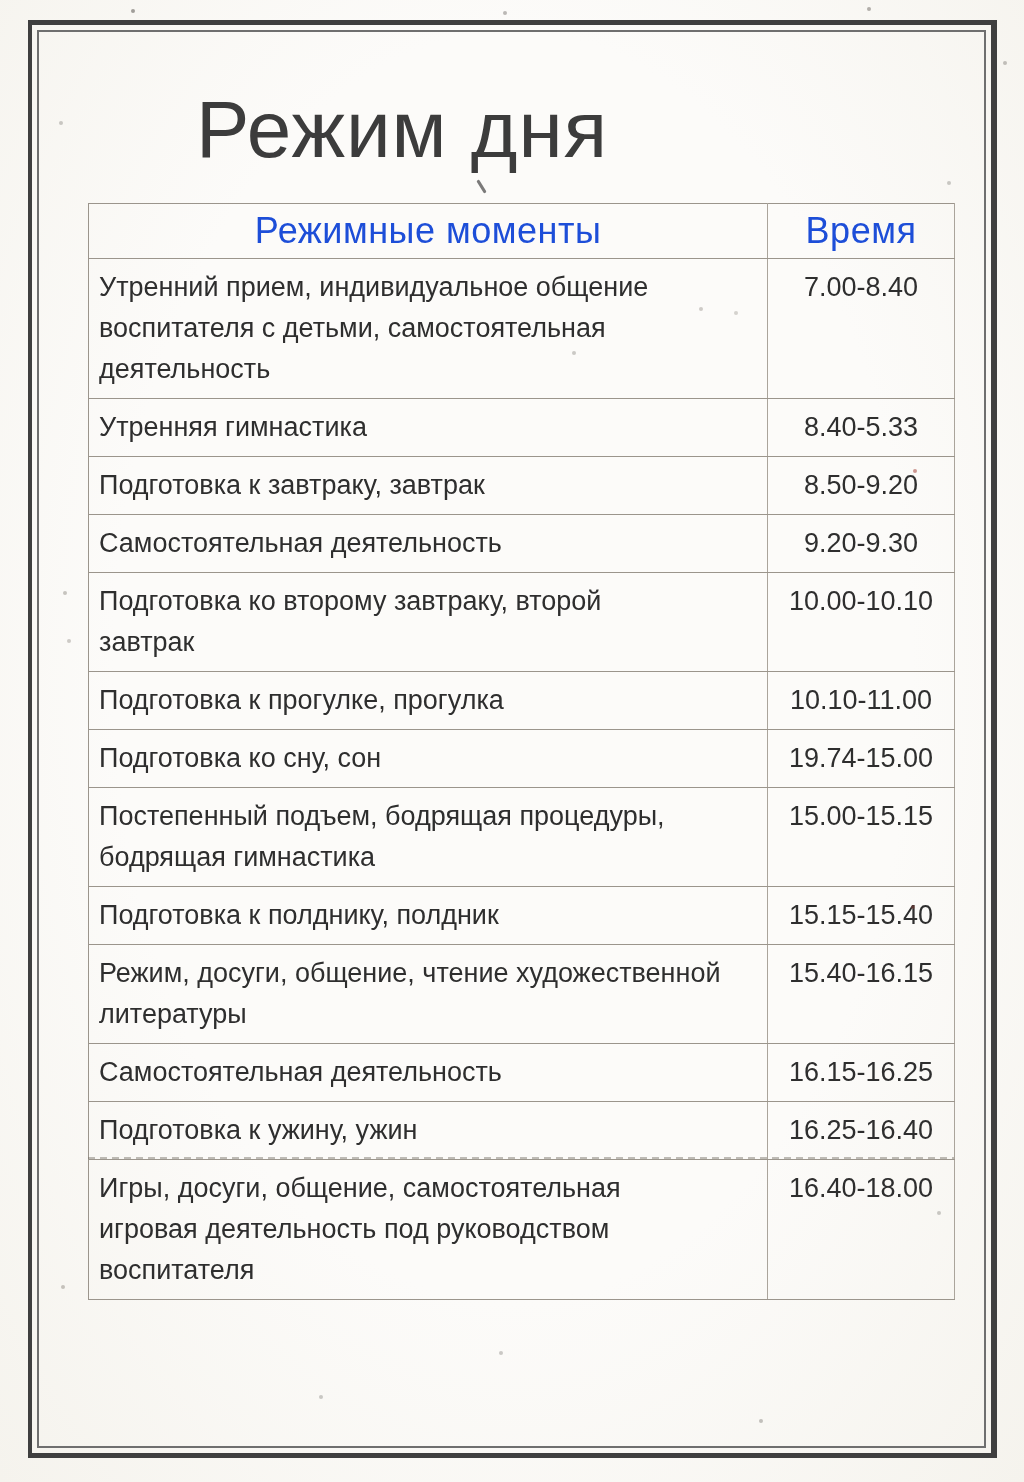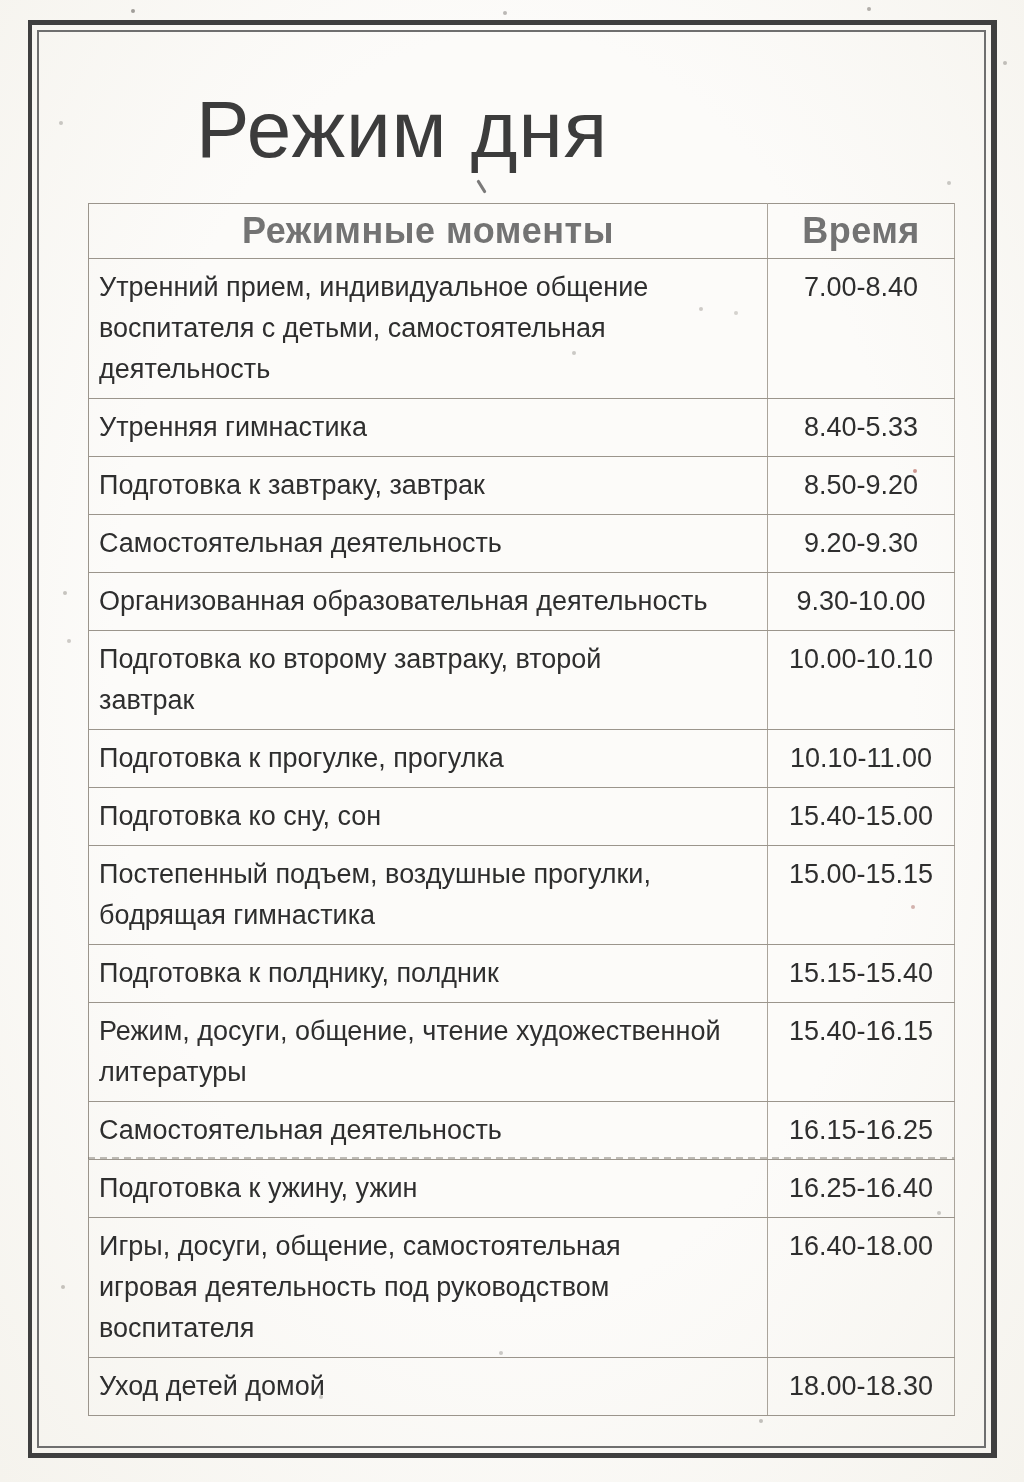--- a/index.html
+++ b/index.html
@@ -41,23 +41,23 @@
   }
   table.schedule{
     position:absolute;left:88px;top:203px;
     width:866px;
     border-collapse:collapse;table-layout:fixed;
   }
   table.schedule col.c-activity{width:679px;}
   table.schedule col.c-time{width:187px;}
   table.schedule th{
     border:1px solid var(--grid);
-    font-size:36px;font-weight:bold;letter-spacing:.5px;
+    font-size:36px;font-weight:normal;letter-spacing:.5px;
     height:54px;text-align:center;vertical-align:middle;
-    color:#737373;padding:0;
+    color:#1d4ed8;padding:0;
   }
   table.schedule td{
     border:1px solid var(--grid);
     font-size:27px;line-height:41px;
     vertical-align:top;color:#2e2e2e;
     padding:8px;
   }
   table.schedule td.activity{
     padding-left:10px;padding-right:8px;
     white-space:pre-line;
@@ -131,38 +131,34 @@
       </tr>
       <tr>
         <td class="activity">Подготовка к завтраку, завтрак</td>
         <td class="time">8.50-9.20</td>
       </tr>
       <tr>
         <td class="activity">Самостоятельная деятельность</td>
         <td class="time">9.20-9.30</td>
       </tr>
       <tr>
-        <td class="activity">Организованная образовательная деятельность</td>
-        <td class="time">9.30-10.00</td>
-      </tr>
-      <tr>
         <td class="activity">Подготовка ко второму завтраку, второй
 завтрак</td>
         <td class="time">10.00-10.10</td>
       </tr>
       <tr>
         <td class="activity">Подготовка к прогулке, прогулка</td>
         <td class="time">10.10-11.00</td>
       </tr>
       <tr>
         <td class="activity">Подготовка ко сну, сон</td>
-        <td class="time">15.40-15.00</td>
+        <td class="time">19.74-15.00</td>
       </tr>
       <tr>
-        <td class="activity">Постепенный подъем, воздушные прогулки,
+        <td class="activity">Постепенный подъем, бодрящая процедуры,
 бодрящая гимнастика</td>
         <td class="time">15.00-15.15</td>
       </tr>
       <tr>
         <td class="activity">Подготовка к полднику, полдник</td>
         <td class="time">15.15-15.40</td>
       </tr>
       <tr>
         <td class="activity">Режим, досуги, общение, чтение художественной
 литературы</td>
@@ -175,21 +171,17 @@
       <tr>
         <td class="activity">Подготовка к ужину, ужин</td>
         <td class="time">16.25-16.40</td>
       </tr>
       <tr>
         <td class="activity">Игры, досуги, общение, самостоятельная
 игровая деятельность под руководством
 воспитателя</td>
         <td class="time">16.40-18.00</td>
       </tr>
-      <tr>
-        <td class="activity">Уход детей домой</td>
-        <td class="time">18.00-18.30</td>
-      </tr>
     </tbody>
 </table>
 
 <div class="scan-artifact-line"></div>
 <div class="scan-specks"></div>
 
 </body></html>

